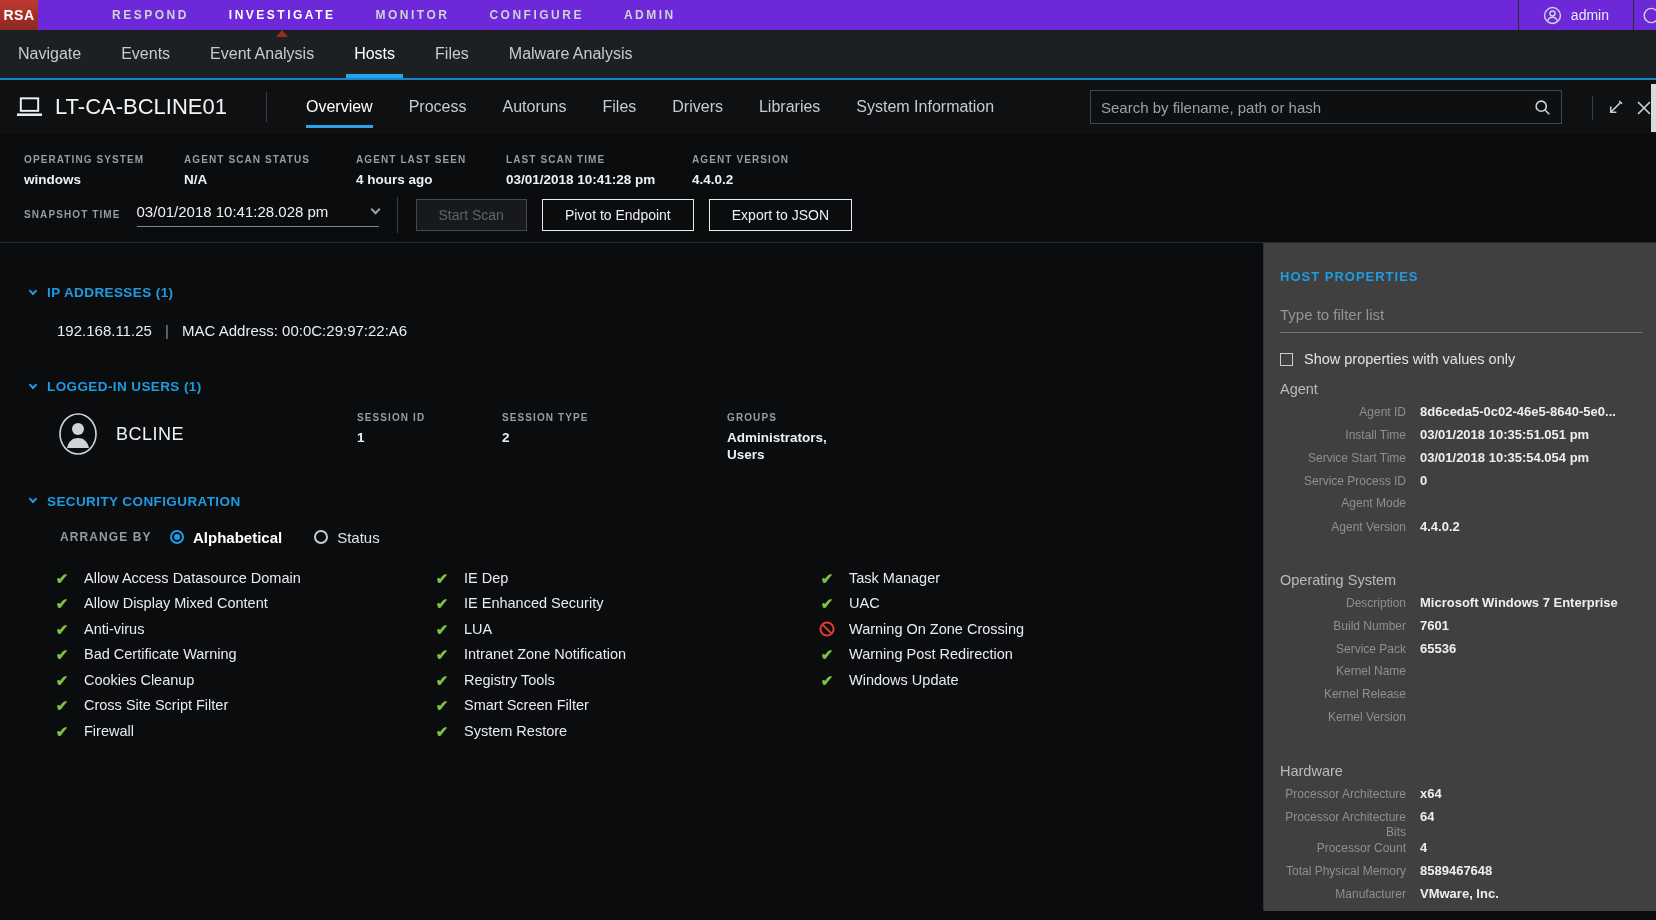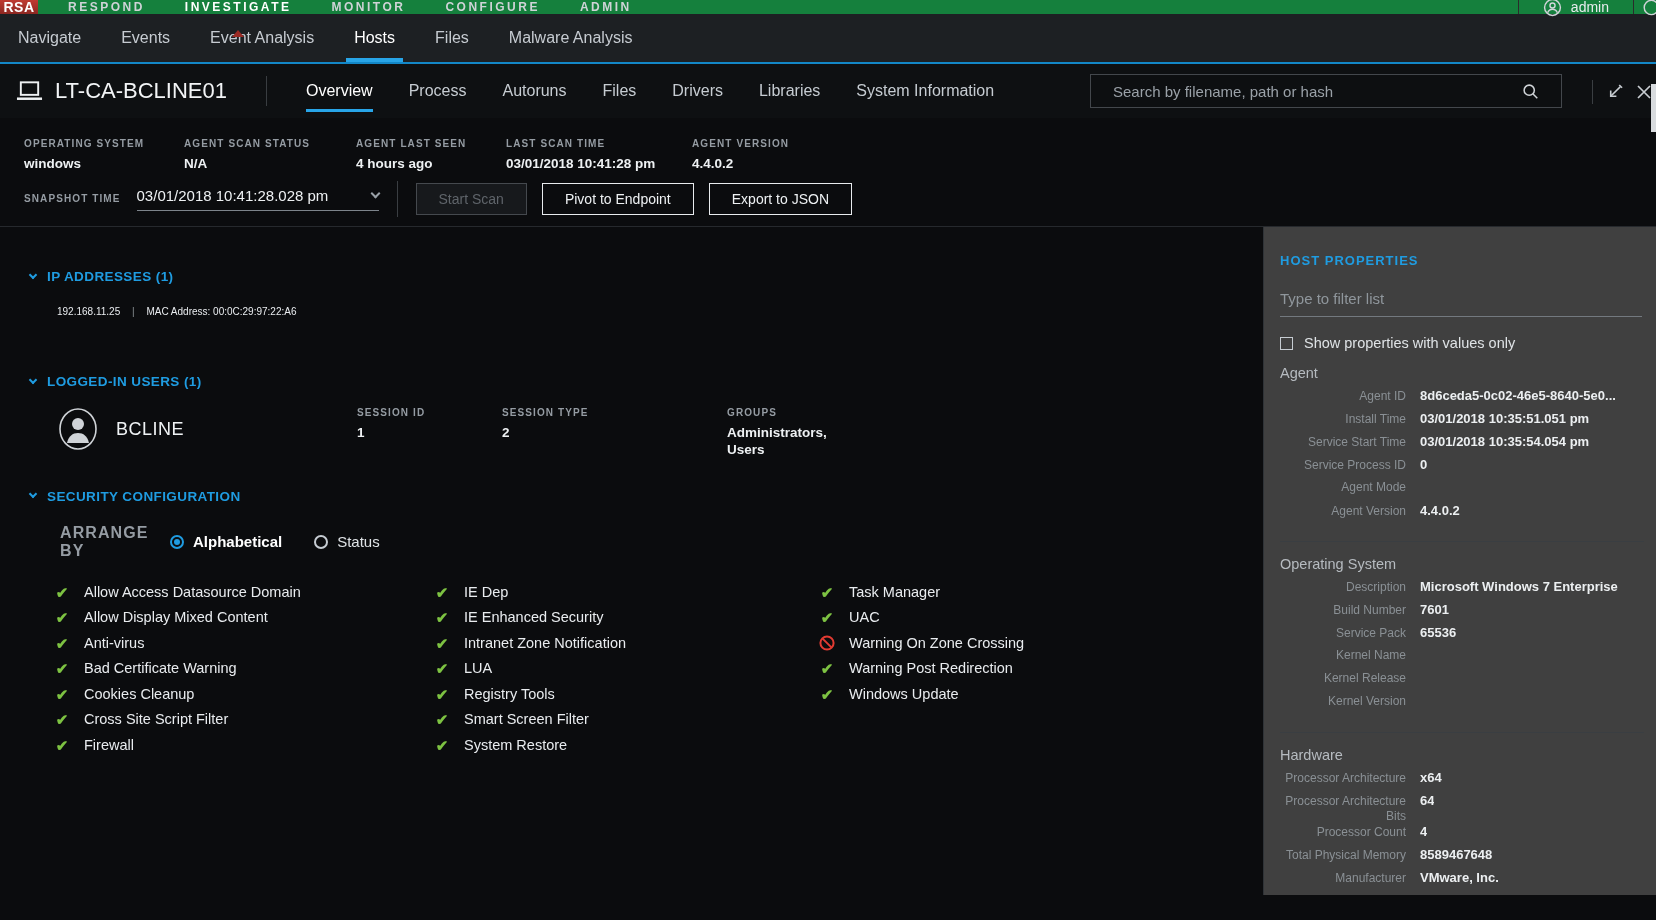--- a/index.html
+++ b/index.html
@@ -4,21 +4,21 @@
 <style>
   * { margin:0; padding:0; box-sizing:border-box; }
   html,body { width:1656px; height:920px; overflow:hidden; }
   body {
     background:#0b0c0e;
     font-family:"Liberation Sans", sans-serif;
     color:#e6e9ec;
     position:relative;
   }
   
-  .topbar { height:14px; background:#15803d; display:flex; align-items:stretch; position:relative; z-index:5; }
+  .topbar { height:30px; background:#6d28d9; display:flex; align-items:stretch; position:relative; z-index:5;gap:44px; }
   .logo { width:38px; background:linear-gradient(#bf3a31,#8c2721); color:#fff; font-weight:bold;
           font-size:14px; display:flex; align-items:center; justify-content:center; letter-spacing:.5px; }
   .topnav { display:flex; align-items:center; gap:40px; margin-left:30px; }
   .topnav .titem { font-size:12px; font-weight:bold; letter-spacing:2.5px; color:#cfd3d7; position:relative; height:100%; display:flex; align-items:center; cursor:pointer; }
   .topnav .titem.active { color:#ffffff; }
   .topnav .titem.active::after { content:""; position:absolute; top:30px; left:50%; margin-left:-6px;
     border-left:6px solid transparent; border-right:6px solid transparent; border-bottom:7px solid #9c2a24; }
   .top-right { margin-left:auto; display:flex; align-items:center; height:100%; }
   .admin-box { display:flex; align-items:center; gap:9px; padding:0 24px; height:100%;
                border-left:1px solid #2b2b2b; border-right:1px solid #2b2b2b; font-size:14px; color:#e8ebee; }
@@ -31,21 +31,21 @@
   .nav2 .nitem.active::after { content:""; position:absolute; left:-8px; right:-8px; bottom:0; height:4px; background:#28a5e8; }
   
   .host-header { height:54px; display:flex; align-items:center; padding-left:16px; position:relative; background:#0e1012;gap:19px; }
   .hostname { display:flex; align-items:center; gap:12px; font-size:22px; color:#f2f4f6; }
   .vdiv { width:1px; height:30px; background:#393d41; margin:0 20px; }
   .tabs { display:flex; gap:36px; }
   .tab { font-size:16px; color:#c6ccd2; position:relative; height:54px; display:flex; align-items:center; cursor:pointer; }
   .tab.active { color:#fff; }
   .tab.active::after { content:""; position:absolute; left:0; right:0; bottom:6px; height:3px; background:#28a5e8; }
   .search-box { position:absolute; left:1090px; top:10px; width:472px; height:34px; border:1px solid #43474c;
-                background:#0d0f11; display:flex; align-items:center; padding:0 22px; }
+                background:#0d0f11; display:flex; align-items:center; padding:0 10px; }
   .search-box input { flex:1; background:transparent; border:none; outline:none; color:#dfe3e6; font-size:15px;
                       font-family:"Liberation Sans", sans-serif; }
   .search-box input::placeholder { color:#9aa1a8; }
   .header-tools { position:absolute; right:4px; top:16px; display:flex; align-items:center; gap:13px; }
   .tool-div { width:1px; height:24px; background:#3a3e42; }
   .scroll-thumb { position:absolute; right:0; top:84px; width:5px; height:48px; background:#d8dbde; z-index:9; }
   
   .summary-row { display:flex; padding:20px 0 0 24px; }
   .sum { margin-right:24px; }
   .sum:nth-child(1){ width:136px; } .sum:nth-child(2){ width:148px; } .sum:nth-child(3){ width:126px; } .sum:nth-child(4){ width:162px; }
@@ -64,31 +64,31 @@
   .btn { height:32px; padding:0 22px; background:transparent; border:1px solid #e8ebee; color:#eef1f3; font-size:14px;
          margin-right:15px; font-family:"Liberation Sans", sans-serif; cursor:pointer; }
   .btn.disabled { border-color:#45494e; color:#5f646a; background:#17191c; cursor:default; }
   
   .main { position:relative; height:668px; }
   .content { padding-left:30px; }
   .section-title { display:flex; align-items:center; gap:11px; color:#1f9ce1; font-weight:bold; font-size:13.5px;
                    letter-spacing:.4px; cursor:pointer; }
   .section-title .chev { color:#1f9ce1; width:6px; height:6px; }
   .sec-ip { padding-top:42px; }
-  .ip-row { margin:22px 0 17px 27px; font-size:10px; color:#e9ecef; }
+  .ip-row { margin:22px 0 0 27px; font-size:15px; color:#e9ecef; }
   .ip-sep { color:#8a9095; margin:0 9px; }
   .sec-users { padding-top:40px; }
   .user-row { margin:18px 0 0 27px; display:flex; align-items:flex-start; }
   .user-id { display:flex; align-items:center; gap:17px; width:300px; }
   .user-name { font-size:18px; color:#f0f3f5; letter-spacing:.5px; }
   .ucol1 { width:145px; } .ucol2 { width:225px; } .ucol3 { width:130px; }
   .uval { font-size:13.5px; font-weight:bold; color:#eef1f3; line-height:1.25; }
   .sec-security { padding-top:30px; }
   .arrange-row { margin:20px 0 0 30px; display:flex; align-items:center; }
-  .arrange-label { font-size:16px; font-weight:bold; letter-spacing:1.1px; color:#959ca3; width:110px; }
+  .arrange-label { font-size:12px; font-weight:bold; letter-spacing:1.1px; color:#959ca3; width:110px; }
   .radio-opt { display:flex; align-items:center; gap:9px; margin-right:32px; cursor:pointer; }
   .radio { width:14px; height:14px; border-radius:50%; border:2px solid #c6ccd2; position:relative; }
   .radio.sel { border-color:#1f9ce1; }
   .radio.sel::after { content:""; position:absolute; left:2px; top:2px; width:6px; height:6px; border-radius:50%; background:#1f9ce1; }
   .radio-text { font-size:15px; color:#dfe3e6; }
   .radio-text.sel { font-weight:bold; color:#ffffff; }
   .sec-grid { display:flex; margin-top:24px; }
   .sec-col { display:flex; flex-direction:column; }
   .sec-col1 { width:380px; margin-left:24px; } .sec-col2 { width:385px; } .sec-col3 { width:380px; }
   .sec-item { height:25.5px; display:flex; align-items:flex-start; gap:14px; }
@@ -333,25 +333,25 @@
           <div class="sec-item">
               <span class="chk"></span>
               <span class="sec-label">IE Dep</span>
             </div>
           <div class="sec-item">
               <span class="chk"></span>
               <span class="sec-label">IE Enhanced Security</span>
             </div>
           <div class="sec-item">
               <span class="chk"></span>
+              <span class="sec-label">LUA</span>
+            </div>
+          <div class="sec-item">
+              <span class="chk"></span>
               <span class="sec-label">Intranet Zone Notification</span>
-            </div>
-          <div class="sec-item">
-              <span class="chk"></span>
-              <span class="sec-label">LUA</span>
             </div>
           <div class="sec-item">
               <span class="chk"></span>
               <span class="sec-label">Registry Tools</span>
             </div>
           <div class="sec-item">
               <span class="chk"></span>
               <span class="sec-label">Smart Screen Filter</span>
             </div>
           <div class="sec-item">

